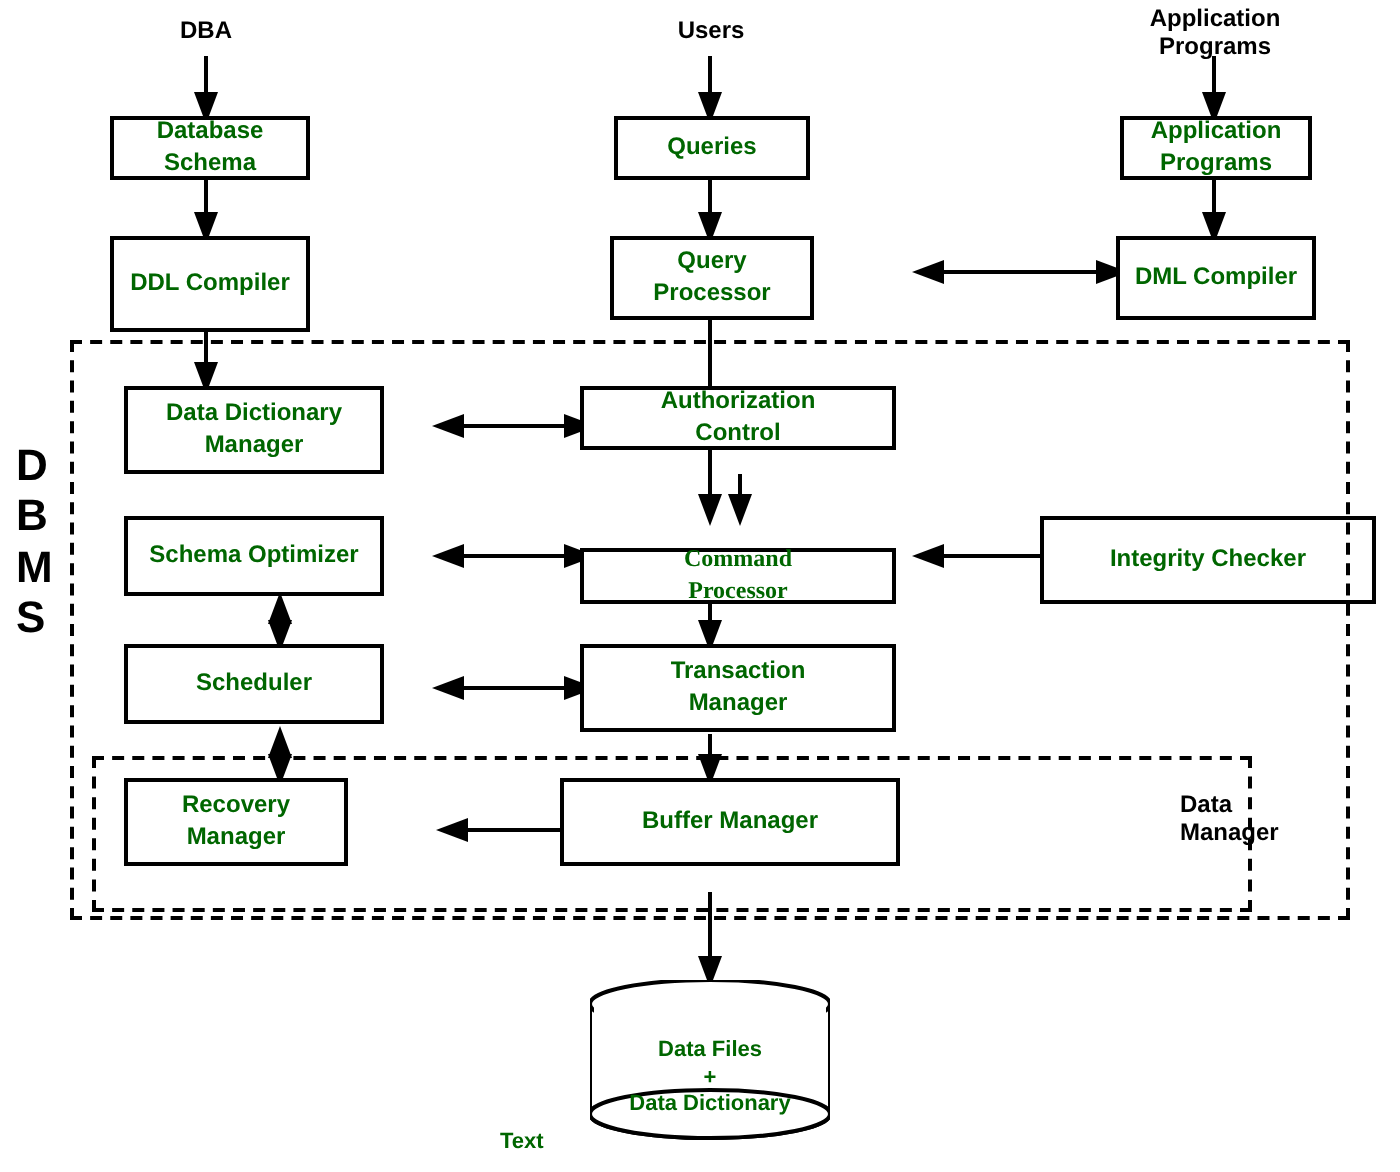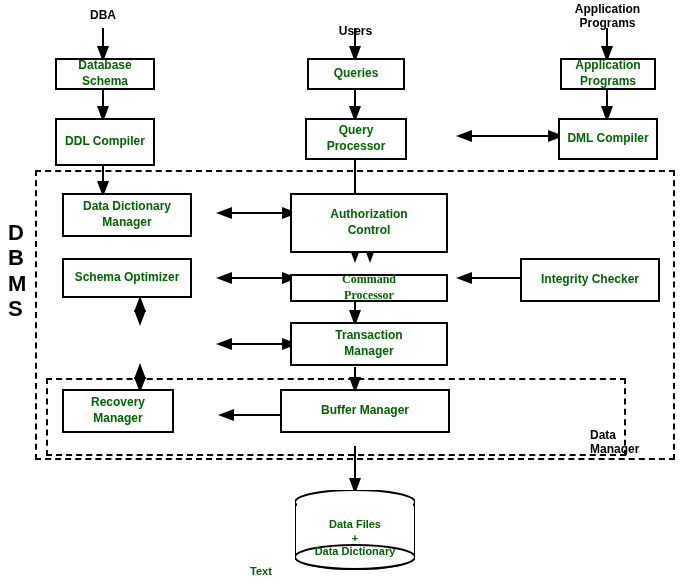--- a/index.html
+++ b/index.html
@@ -129,21 +129,21 @@
     <line x1="294" y1="415" x2="222" y2="415" stroke="#000" stroke-width="2" marker-end="url(#arrowhead)" marker-start="url(#arrowhead-rev)"></line>
 
     <line x1="140" y1="367" x2="140" y2="389" stroke="#000" stroke-width="2" marker-end="url(#arrowhead)" marker-start="url(#arrowhead-rev)"></line>
 
     <line x1="355" y1="446" x2="355" y2="490" stroke="#000" stroke-width="2" marker-end="url(#arrowhead)"></line>
 
   </svg>
 
   <div class="label" style="left:78px; top:8px; width:50px;">DBA</div>
 
-  <div class="label" style="left:328px; top:24px; width:55px;">Users</div>
+  <div class="label" style="left:328px; top:8px; width:55px;">Users</div>
 
   <div class="label" style="left:560px; top:2px; width:95px; text-align:center;">Application<br>Programs</div>
 
   <div class="box" style="left:55px; top:58px; width:100px; height:32px;">Database Schema</div>
 
   <div class="box" style="left:307px; top:58px; width:98px; height:32px;">Queries</div>
 
   <div class="box" style="left:560px; top:58px; width:96px; height:32px;">Application<br>Programs</div>
 
   <div class="box" style="left:55px; top:118px; width:100px; height:48px;">DDL Compiler</div>
@@ -152,34 +152,35 @@
 
   <div class="box" style="left:558px; top:118px; width:100px; height:42px;">DML Compiler</div>
 
   <div class="box dashed" style="left:35px; top:170px; width:640px; height:290px; background:transparent; z-index:1;"></div>
 
   <div class="dbms-label" style="left:8px; top:220px; width:30px; line-height:1.15;">D<br>B<br>M<br>S</div>
 
 
   <div class="box" style="left:62px; top:193px; width:130px; height:44px;">Data Dictionary<br>Manager</div>
 
-  <div class="box" style="left:290px; top:193px; width:158px; height:60px;">Authorization<br>Control</div>
+  <div class="box" style="left:290px; top:193px; width:158px; height:32px;">Authorization<br>Control</div>
 
   <div class="box" style="left:62px; top:258px; width:130px; height:40px;">Schema Optimizer</div>
 
   <div class="box" style="left:290px; top:274px; width:158px; height:28px;font-family:Liberation Serif, serif;">Command<br>Processor</div>
 
-  <div class="box" style="left:520px; top:258px; width:140px; height:44px;">Integrity Checker</div>
-
+  <div class="box" style="left:520px; top:258px; width:168px; height:44px;">Integrity Checker</div>
+
+  <div class="box" style="left:62px; top:322px; width:130px; height:40px;">Scheduler</div>
 
   <div class="box" style="left:290px; top:322px; width:158px; height:44px;">Transaction<br>Manager</div>
 
   <div class="inner-dashed" style="left:46px; top:378px; width:580px; height:78px; z-index:1; background:transparent;"></div>
 
-  <div class="label" style="left:590px; top:395px; width:70px; color:#000; font-size:12px; text-align:left;margin-top:33px;">Data<br>Manager</div>
+  <div class="label" style="left:590px; top:395px; width:70px; color:#000; font-size:12px; text-align:left;">Data<br>Manager</div>
 
   <div class="box" style="left:62px; top:389px; width:112px; height:44px;">Recovery<br>Manager</div>
 
   <div class="box" style="left:280px; top:389px; width:170px; height:44px;">Buffer Manager</div>
 
   <svg style="position:absolute; left:295px; top:490px;" width="120" height="85">
 
     <rect x="0" y="12" width="120" height="55" fill="white" stroke="#000" stroke-width="2"></rect>
 
     <ellipse cx="60" cy="12" rx="60" ry="12" fill="white" stroke="#000" stroke-width="2"></ellipse>

